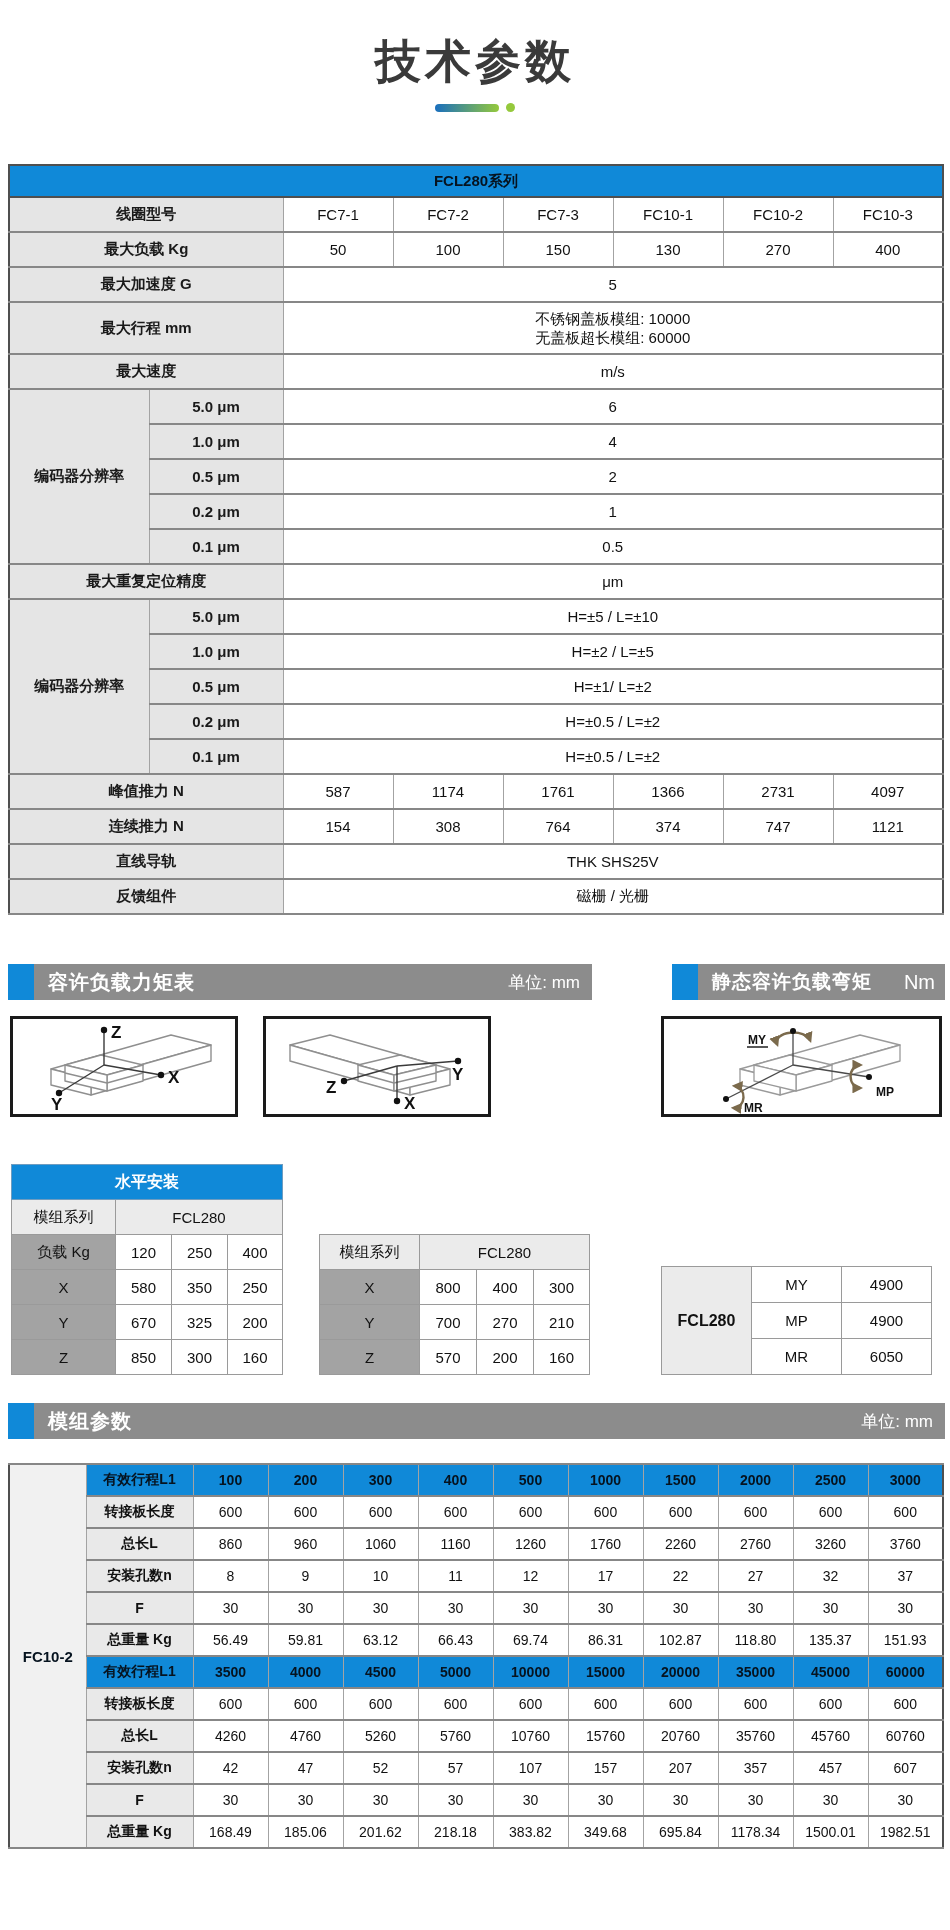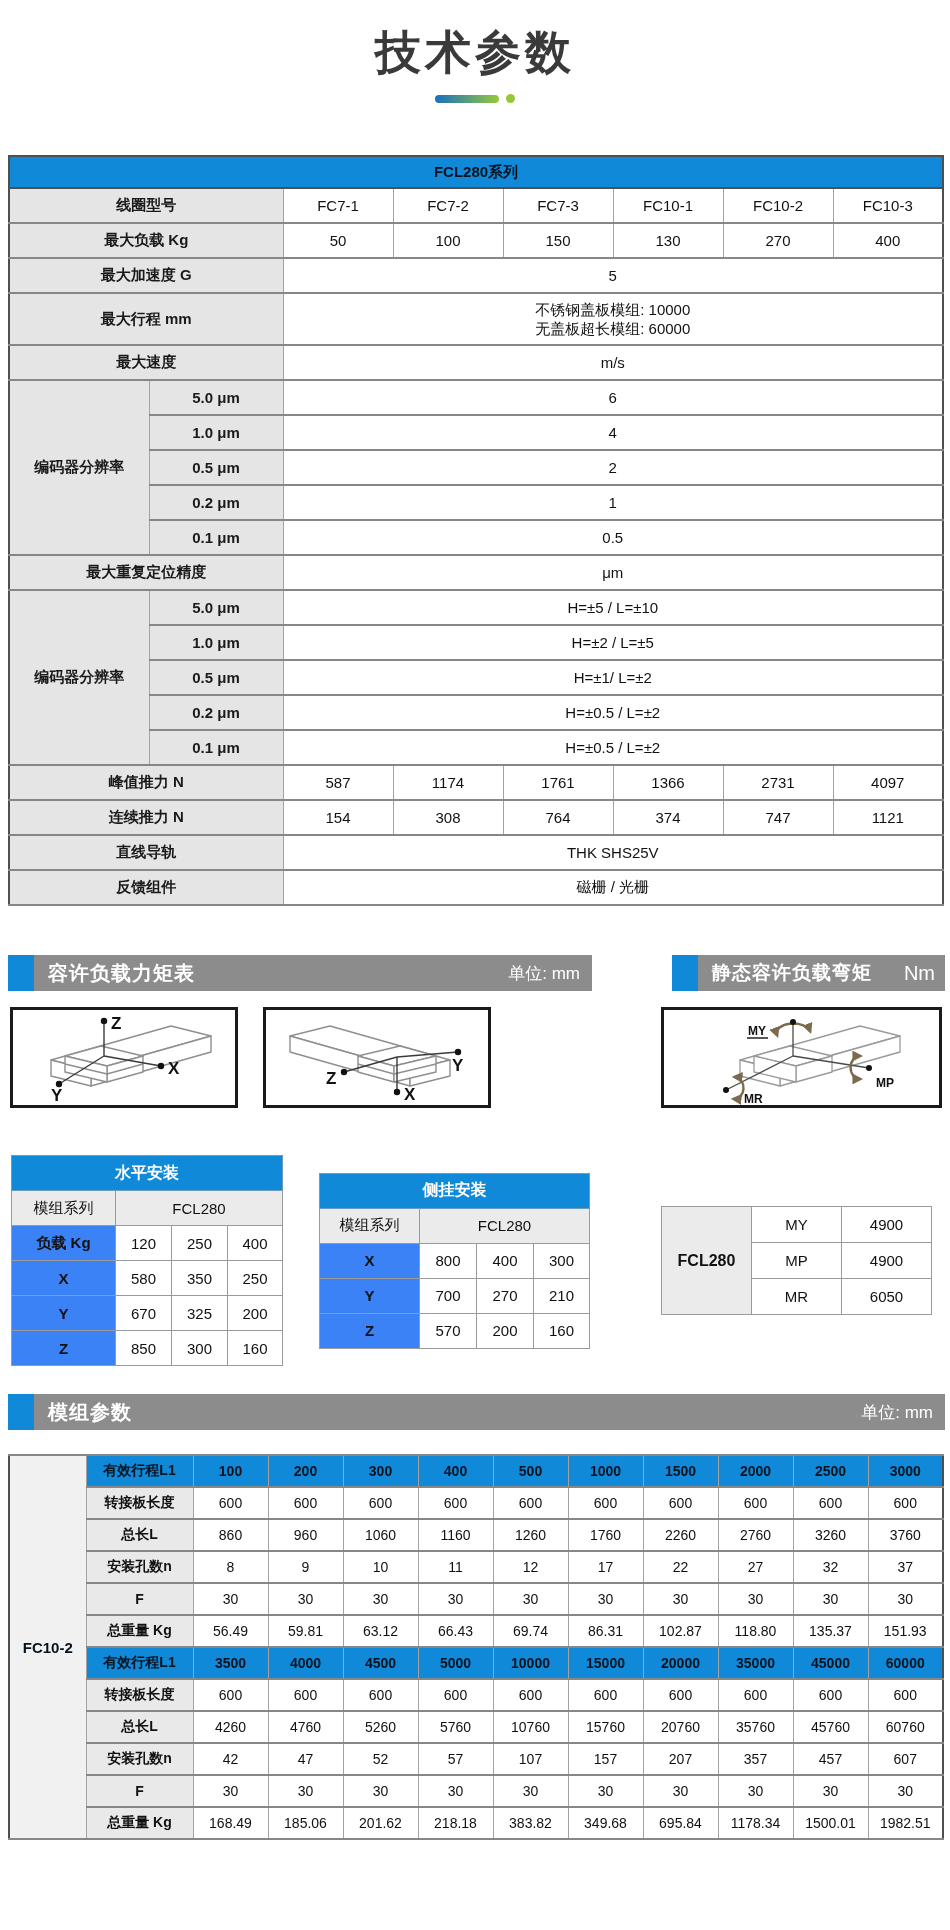--- a/index.html
+++ b/index.html
@@ -1,20 +1,20 @@
 <!DOCTYPE html>
 <html><head>
 <meta charset="utf-8">
 <style>
   html,body{margin:0;padding:0;background:#fff;}
   body{font-family:"Liberation Sans","DejaVu Sans",sans-serif;color:#111;}
   .page{position:relative;width:950px;height:1930px;background:#fff;overflow:hidden;}
 
   
-  .title{margin:0;padding-top:24px;text-align:center;font-size:46px;line-height:56px;
+  .title{margin:9px;padding-top:24px;text-align:center;font-size:46px;line-height:56px;
          font-weight:600;color:#3a3a3a;letter-spacing:4px;}
   .underline{margin-top:14px;display:flex;align-items:center;justify-content:center;gap:7px;}
   .ubar{width:64px;height:8px;border-radius:5px;background:linear-gradient(90deg,#1a6fbe,#95c93c);}
   .udot{width:9px;height:9px;border-radius:50%;background:#95c93c;}
 
   
   table{border-collapse:collapse;}
   .spec{width:934px;margin:52px 8px 0;table-layout:fixed;text-align:center;font-size:15px;
         border:2px solid #4f4f4f;}
   .spec td{border-left:1px solid #a3a3a3;border-right:1px solid #a3a3a3;
@@ -41,26 +41,26 @@
 
   
   .diagrams{margin:16px 8px 0;display:flex;align-items:flex-start;}
   .dbox{height:95px;border:3px solid #1a1a1a;background:#fff;}
   .dbox svg{display:block;}
   .d1{width:222px;margin-left:2px;}
   .d2{width:222px;margin-left:25px;}
   .d3{width:275px;margin-left:auto;}
 
   
-  .mounts{margin:47px 8px 0;display:flex;align-items:center;width:934px;}
+  .mounts{margin:47px 8px 0;display:flex;align-items:flex-end;width:934px;}
   .mtable{table-layout:fixed;text-align:center;font-size:15px;}
   .mtable td{border:1px solid #9a9a9a;height:34px;padding:0 2px;}
   .mtable tr.mhead td{background:#1089d8;color:#fff;font-weight:bold;font-size:16px;border-color:#6e9cc0;}
   .mtable tr.mseries td{background:#ebebeb;font-weight:normal;}
-  .mtable td.lbl{background:#3b82f6;font-weight:bold;}
+  .mtable td.lbl{background:#a3a3a3;font-weight:normal;}
   .t-horizontal{width:271px;margin-left:3px;}
   .t-side{width:270px;margin-left:36px;}
   .static-t{width:270px;margin-left:auto;margin-right:10px;}
   .static-t td{height:35px;}
   .static-t td.lbl{background:#fff;font-weight:400;}
   .static-t td.series-cell{background:#ebebeb;font-weight:bold;font-size:16px;}
 
   
   .module-bar{margin:28px 5px 0 8px;}
   .module{width:934px;margin:24px 8px 0;table-layout:fixed;text-align:center;font-size:14px;
@@ -372,23 +372,20 @@
     </table>
 
     <table class="mtable t-side">
       <colgroup>
           <col style="width:100px">
           <col style="width:57px">
           <col style="width:57px">
           <col style="width:56px">
         </colgroup>
       <tbody>
-        <tr class="mhead">
-          <td colspan="4">侧挂安装</td>
-        </tr>
         <tr class="mseries">
           <td class="lbl">模组系列</td>
           <td colspan="3">FCL280</td>
         </tr>
       </tbody>
       <tbody>
           <tr>
             <td class="lbl">X</td>
             <td>800</td>
             <td>400</td>

